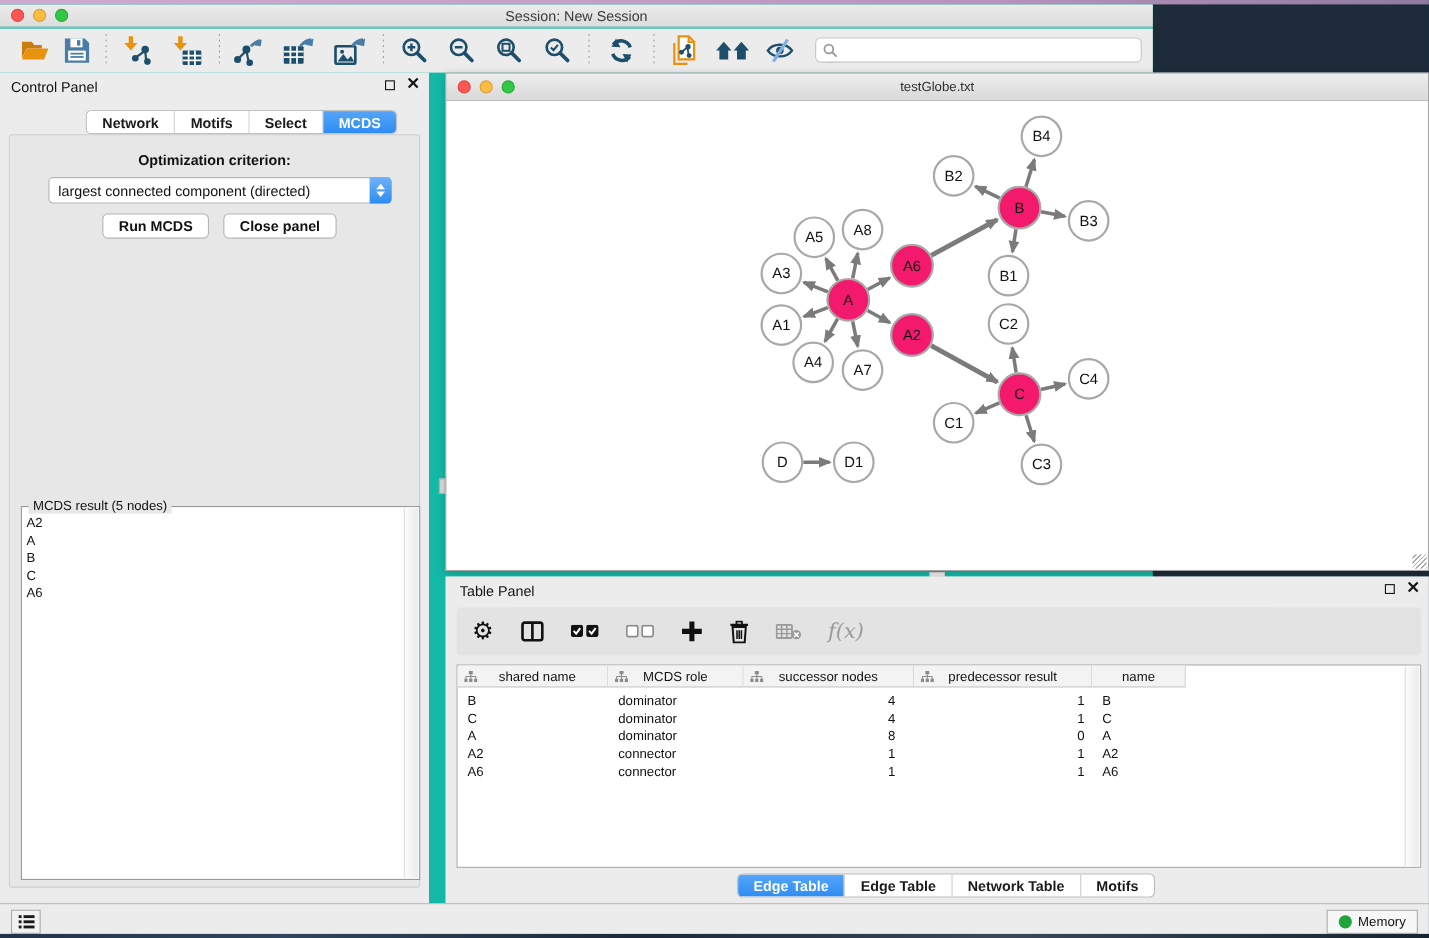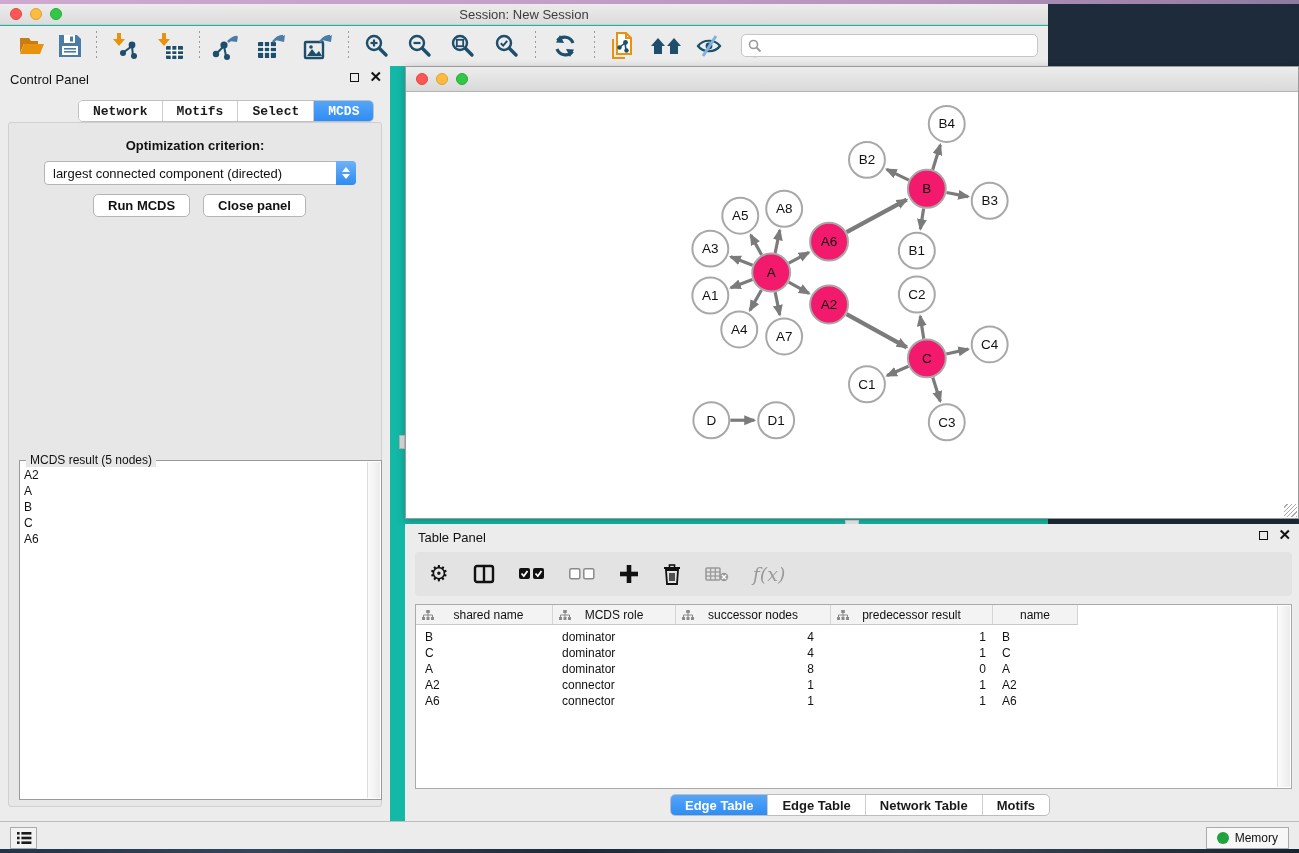--- a/index.html
+++ b/index.html
@@ -45,21 +45,21 @@
   .panel-header { height:26px; display:flex; align-items:center; font-size:13px;
     color:#111; padding-left:10px; position:relative; }
   .panel-ctrls { position:absolute; right:8px; top:6px; display:flex; gap:10px;
     align-items:center; }
   .float-box { width:9px; height:9px; border:1.5px solid #111; display:inline-block; }
   .close-x { font-size:15px; font-weight:bold; color:#111; line-height:10px; }
 
   #cp-tabs { position:absolute; left:78px; top:34px; height:22px; display:flex;
     background:#fff; border:1px solid #c0c0c0; border-radius:5px; overflow:hidden; }
   .cp-tab { padding:0 14px; font-size:13px; font-weight:600; color:#1a1a1a;
-    display:flex; align-items:center; border-right:1px solid #cdcdcd; background:#fff;font-family:Liberation Mono, monospace; }
+    display:flex; align-items:center; border-right:1px solid #cdcdcd; background:#fff; }
   .cp-tab:last-child { border-right:none; }
   .cp-tab.selected { background:linear-gradient(#55a5f8,#2e8df4); color:#fff;
     border-right:none; }
 
   #cp-inner { position:absolute; left:8px; top:56px; width:374px; height:685px;
     background:#e7e7e7; border:1px solid #d0d0d0; border-radius:3px; }
   #opt-label { position:absolute; left:0; width:100%; top:15px; text-align:center;
     font-size:13px; font-weight:600; color:#111; }
   #opt-select { position:absolute; left:35px; top:38px; width:312px; height:24px;
     background:#fff; border:1px solid #b5b5b5; border-radius:4px;
@@ -367,20 +367,21 @@
     </div>
   </div>
 
   <div class="abs" id="net-window">
     <div id="net-titlebar">
       <div class="traffic">
         <span class="light red"></span>
         <span class="light yellow"></span>
         <span class="light green"></span>
       </div>
+      <div id="net-title">testGlobe.txt</div>
     </div>
     <div id="net-canvas">
       <svg id="graph-svg" width="892" height="426" viewBox="0 0 894 427">
           <defs>
             <marker id="arrow" markerUnits="userSpaceOnUse" markerWidth="14" markerHeight="12" refX="10" refY="5" orient="auto">
               <path d="M0,0 L12,5 L0,10 z" fill="#7b7b7b"></path>
             </marker>
           </defs>
           <line x1="356.4445610618003" y1="163.43032195234252" x2="345.51098283201964" y2="143.32664585242324" stroke="#7b7b7b" stroke-width="3.2" marker-end="url(#arrow)"></line>
           <line x1="369.9811984858021" y1="161.40025360835892" x2="374.6206816656177" y2="138.55972103080518" stroke="#7b7b7b" stroke-width="3.2" marker-end="url(#arrow)"></line>

